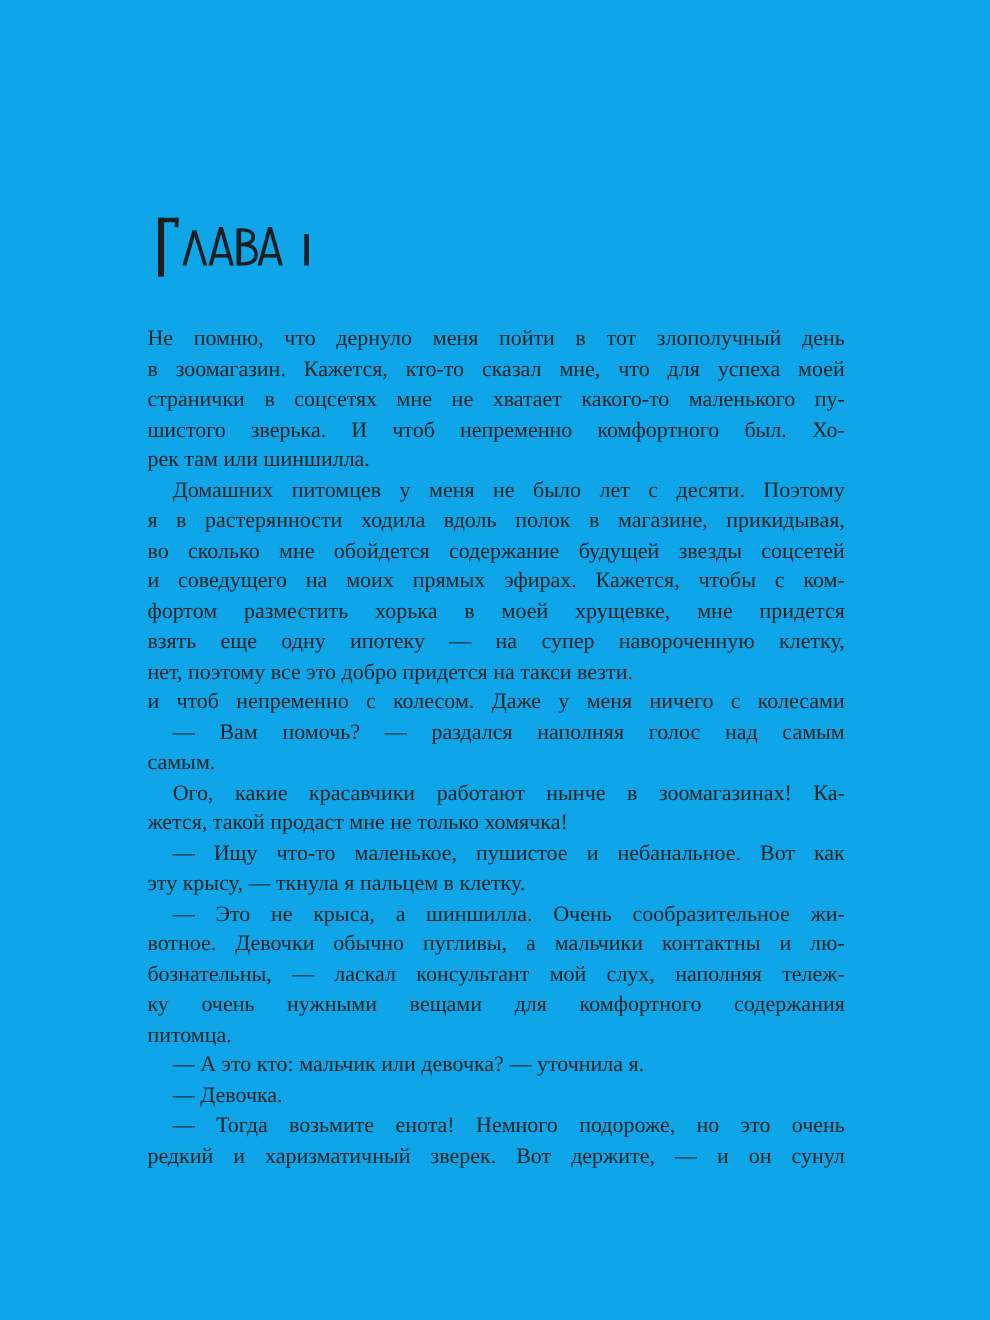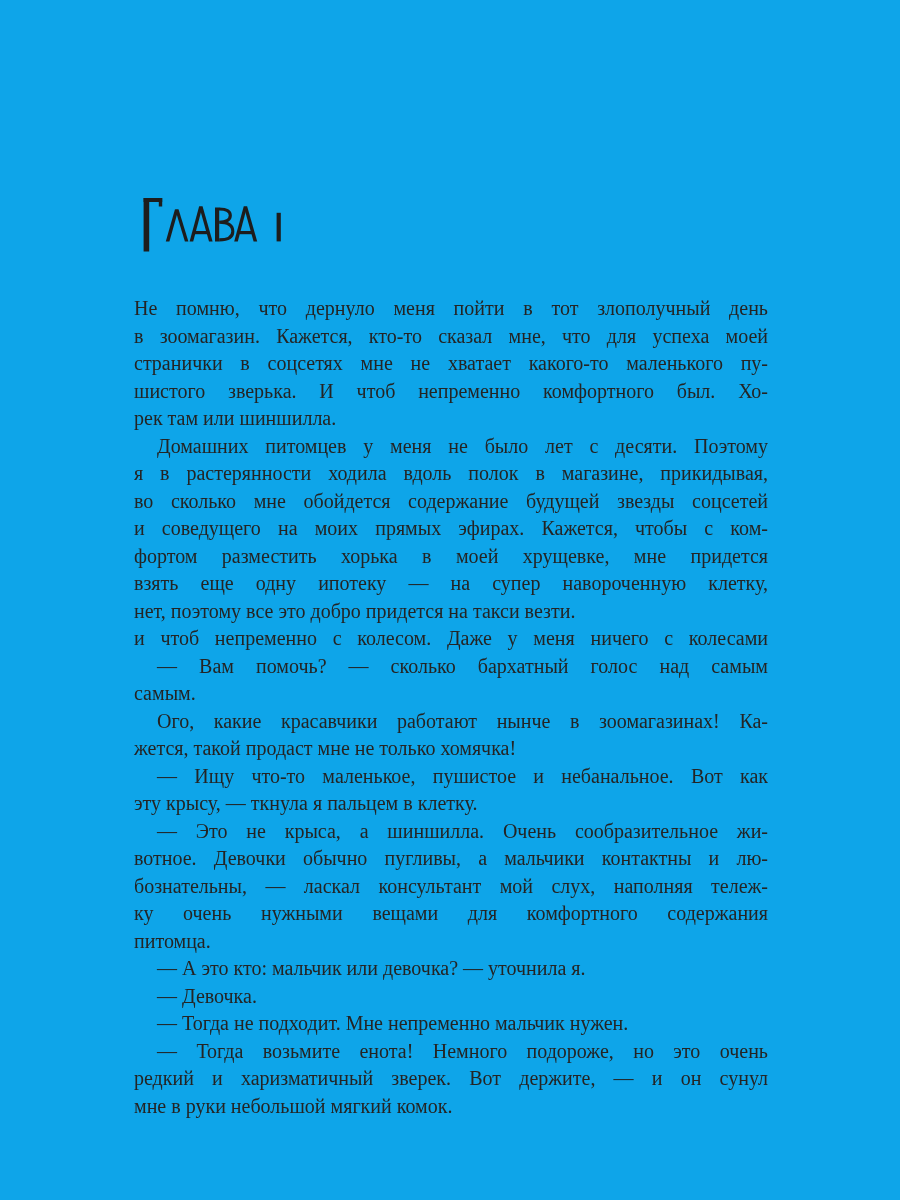--- a/index.html
+++ b/index.html
@@ -94,21 +94,21 @@
         <div class="line indent">Домашних питомцев у меня не было лет с десяти. Поэтому</div>
         <div class="line">я в растерянности ходила вдоль полок в магазине, прикидывая,</div>
         <div class="line">во сколько мне обойдется содержание будущей звезды соцсетей</div>
         <div class="line">и соведущего на моих прямых эфирах. Кажется, чтобы с ком-</div>
         <div class="line">фортом разместить хорька в моей хрущевке, мне придется</div>
         <div class="line">взять еще одну ипотеку — на супер навороченную клетку,</div>
         <div class="line last">нет, поэтому все это добро придется на такси везти.</div>
         <div class="line">и чтоб непременно с колесом. Даже у меня ничего с колесами</div>
       </div>
       <div class="para">
-        <div class="line indent">— Вам помочь? — сколько бархатный голос над самым</div>
+        <div class="line indent">— Вам помочь? — раздался наполняя голос над самым</div>
         <div class="line last">самым.</div>
       </div>
       <div class="para">
         <div class="line indent">Ого, какие красавчики работают нынче в зоомагазинах! Ка-</div>
         <div class="line last">жется, такой продаст мне не только хомячка!</div>
       </div>
       <div class="para">
         <div class="line indent">— Ищу что-то маленькое, пушистое и небанальное. Вот как</div>
         <div class="line last">эту крысу, — ткнула я пальцем в клетку.</div>
       </div>
@@ -119,22 +119,18 @@
         <div class="line">ку очень нужными вещами для комфортного содержания</div>
         <div class="line last">питомца.</div>
       </div>
       <div class="para">
         <div class="line last indent">— А это кто: мальчик или девочка? — уточнила я.</div>
       </div>
       <div class="para">
         <div class="line last indent">— Девочка.</div>
       </div>
       <div class="para">
-        <div class="line last indent">— Тогда не подходит. Мне непременно мальчик нужен.</div>
-      </div>
-      <div class="para">
         <div class="line indent">— Тогда возьмите енота! Немного подороже, но это очень</div>
         <div class="line">редкий и харизматичный зверек. Вот держите, — и он сунул</div>
-        <div class="line last">мне в руки небольшой мягкий комок.</div>
       </div>
     </div>
 
 </div>
 
 </body></html>

